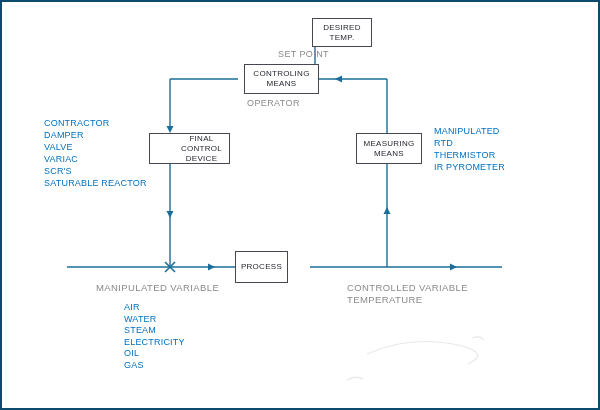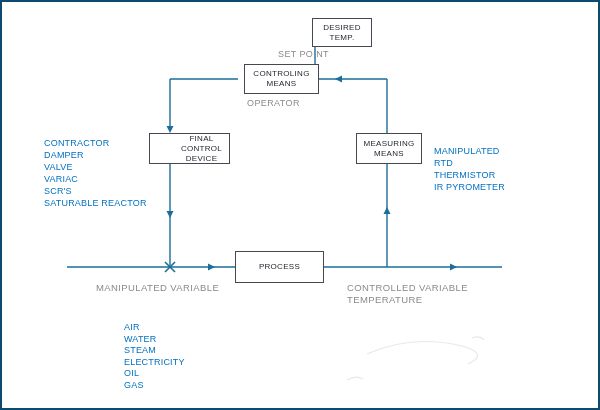--- a/index.html
+++ b/index.html
@@ -10,21 +10,21 @@
   }
   #wires { position:absolute; left:0; top:0; width:600px; height:410px; }
   .box {
     position:absolute; background:#ffffff; border:1px solid #474752;
     display:flex; flex-direction:column; align-items:center; justify-content:center;
     font-size:8px; line-height:10px; letter-spacing:.3px; color:#23272f;
     text-align:center; box-sizing:border-box; z-index:2;
   }
   .glabel { position:absolute; color:#8a8a8a; font-size:9px; letter-spacing:.4px; white-space:nowrap; z-index:2; }
   .glabel.center { text-align:left; }
-  .blist { position:absolute; color:#0070c0; font-size:9px; line-height:12px; letter-spacing:.2px; white-space:nowrap; z-index:2;margin-top:20px; }
+  .blist { position:absolute; color:#0070c0; font-size:9px; line-height:12px; letter-spacing:.2px; white-space:nowrap; z-index:2; }
   .blist.tight { line-height:11.5px; }
 </style>
 </head>
 <body>
 
 <div id="frame">
 
   <svg id="wires" viewBox="0 0 600 410" xmlns="http://www.w3.org/2000/svg">
     <g stroke="#1b6e99" stroke-width="1.4" fill="none">
 
@@ -76,21 +76,21 @@
   <div class="box" style="left:147px; top:131px; width:81px; height:31px;padding-left:24px;">
     <span>FINAL CONTROL</span>
     <span>DEVICE</span>
   </div>
 
   <div class="box" style="left:354px; top:131px; width:66px; height:31px;">
     <span>MEASURING</span>
     <span>MEANS</span>
   </div>
 
-  <div class="box" style="left:233px; top:249px; width:89px; height:32px;">
+  <div class="box" style="left:233px; top:249px; width:53px; height:32px;">
     <span>PROCESS</span>
   </div>
 
   <div class="glabel" style="left:276px; top:47px;">SET POINT</div>
   <div class="glabel" style="left:245px; top:96px;">OPERATOR</div>
   <div class="glabel" style="left:94px; top:280px; font-size:9.5px;text-align:right;">MANIPULATED VARIABLE</div>
   <div class="glabel center" style="left:345px; top:280px; width:126px; font-size:9.5px;">CONTROLLED VARIABLE</div>
   <div class="glabel center" style="left:345px; top:292px; width:126px; font-size:9.5px;">TEMPERATURE</div>
 
   <div class="blist" style="left:42px; top:115px;">

